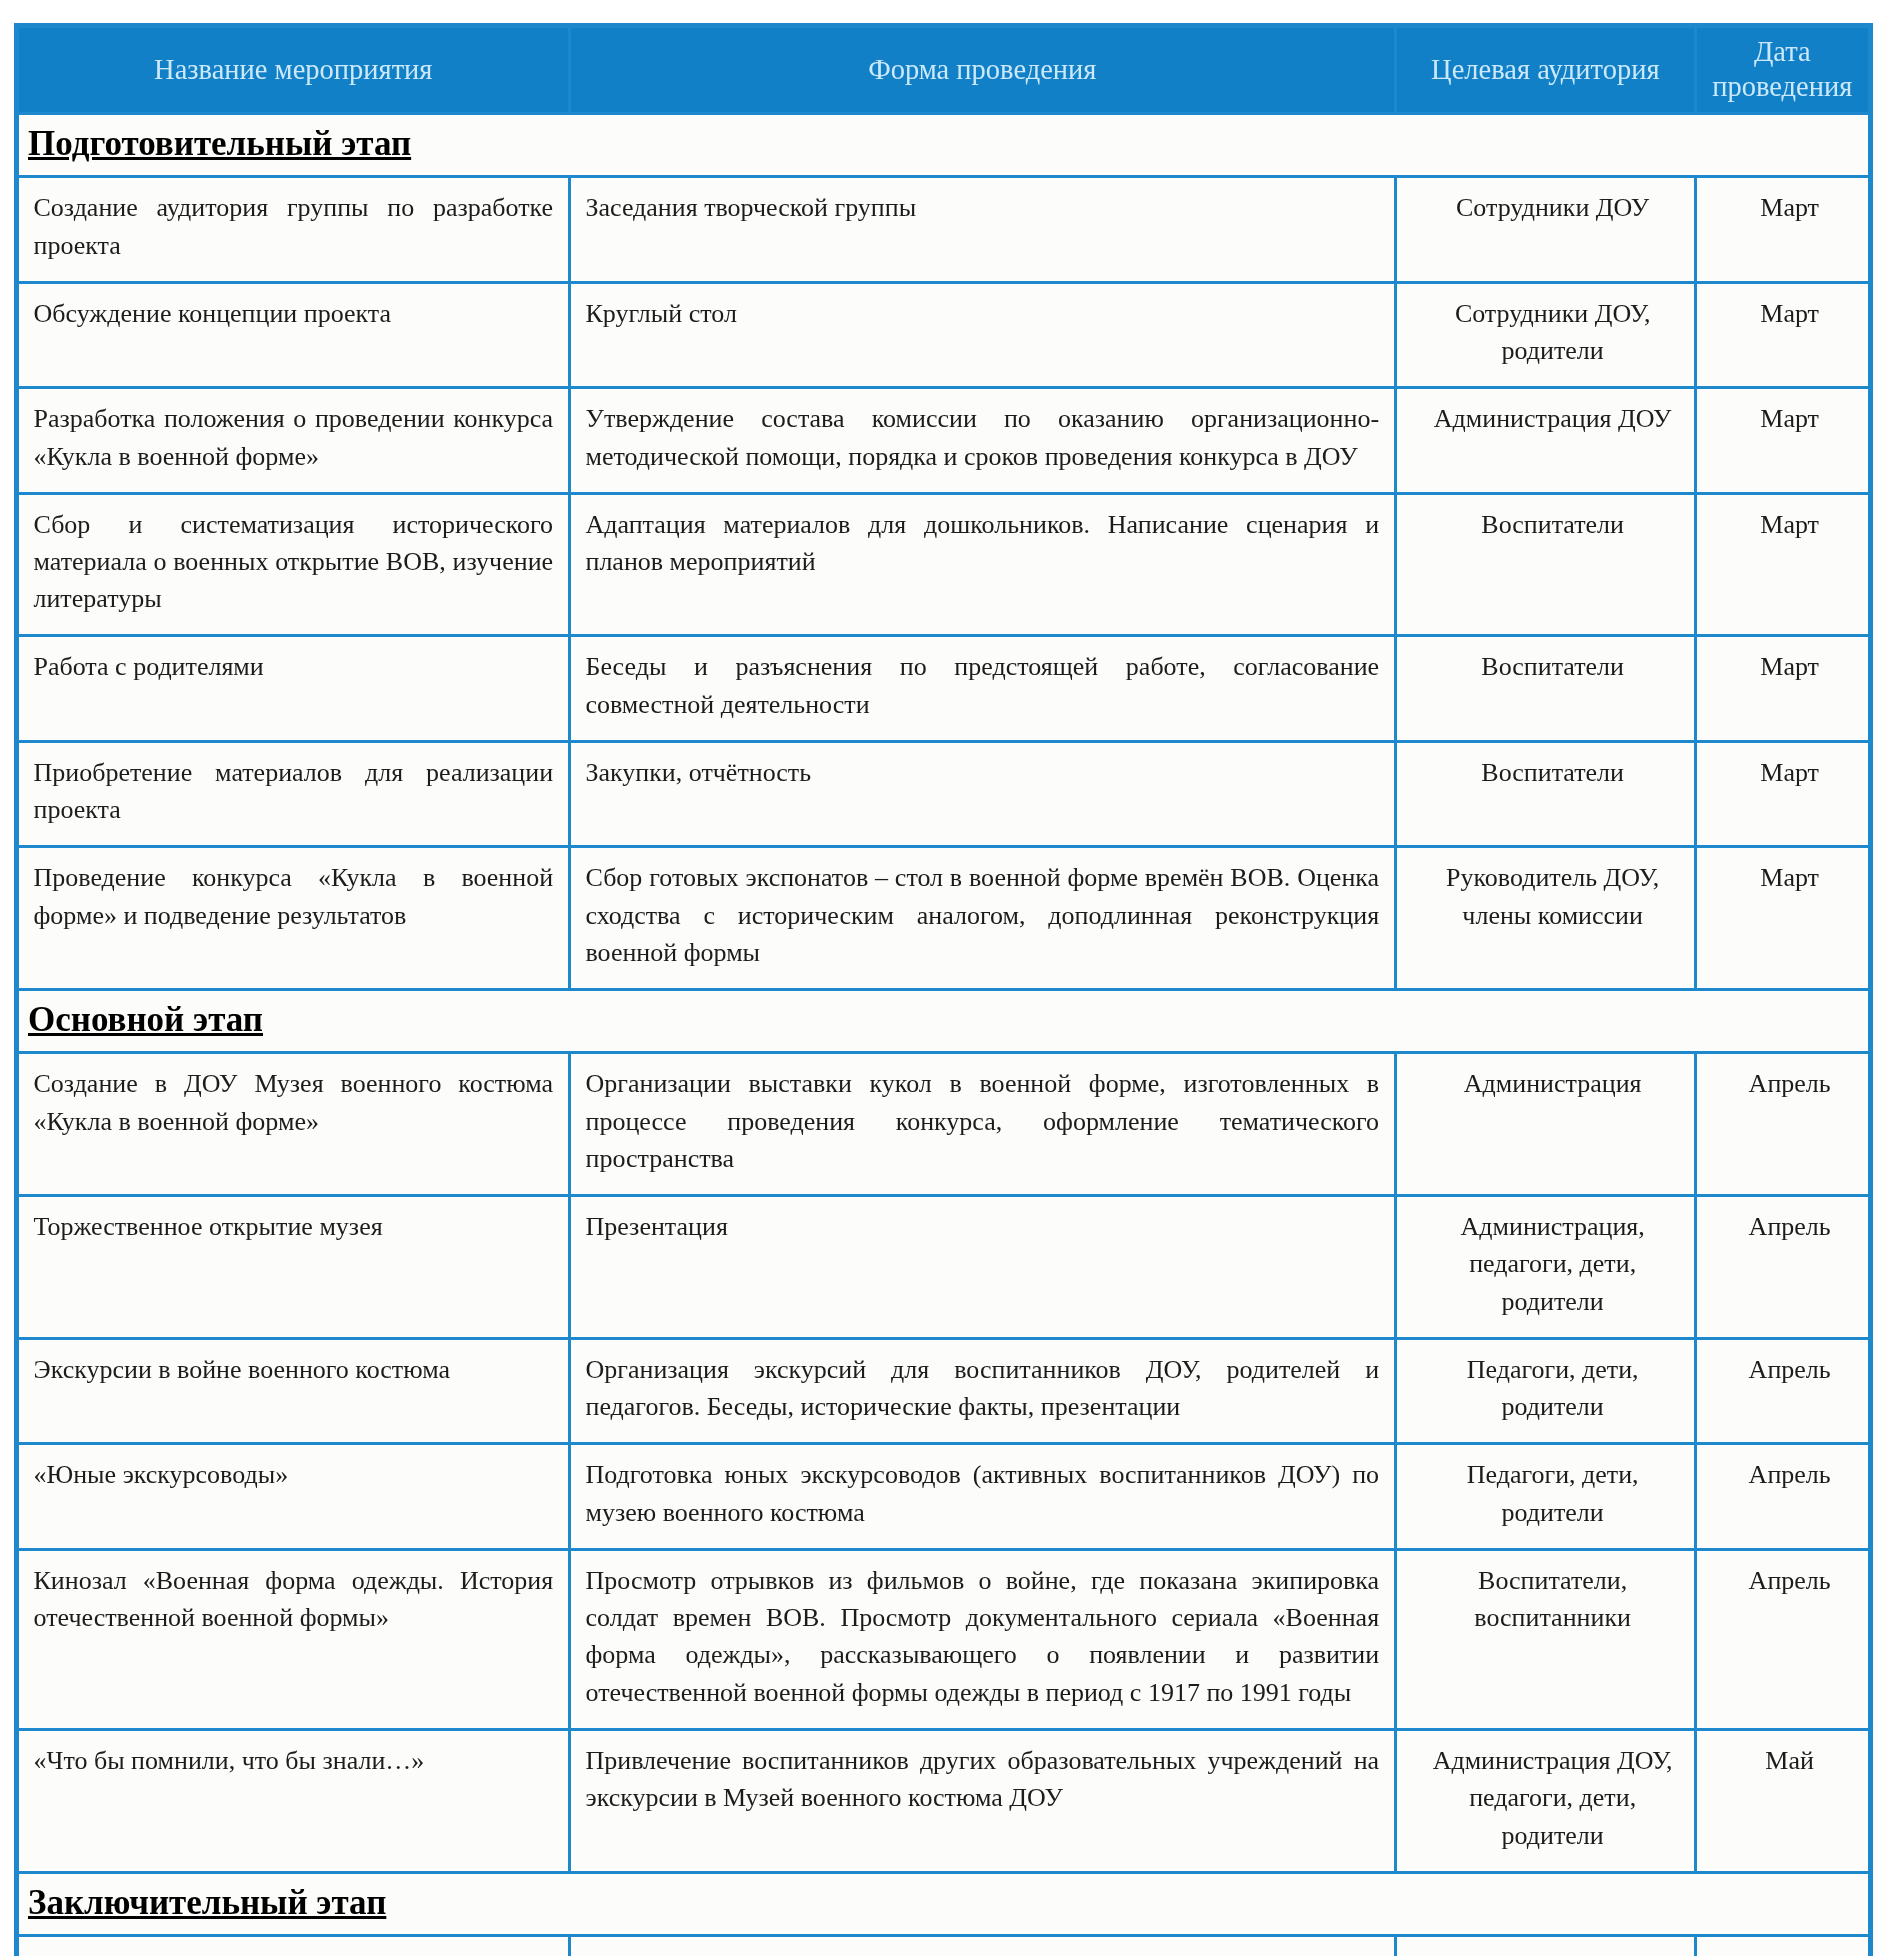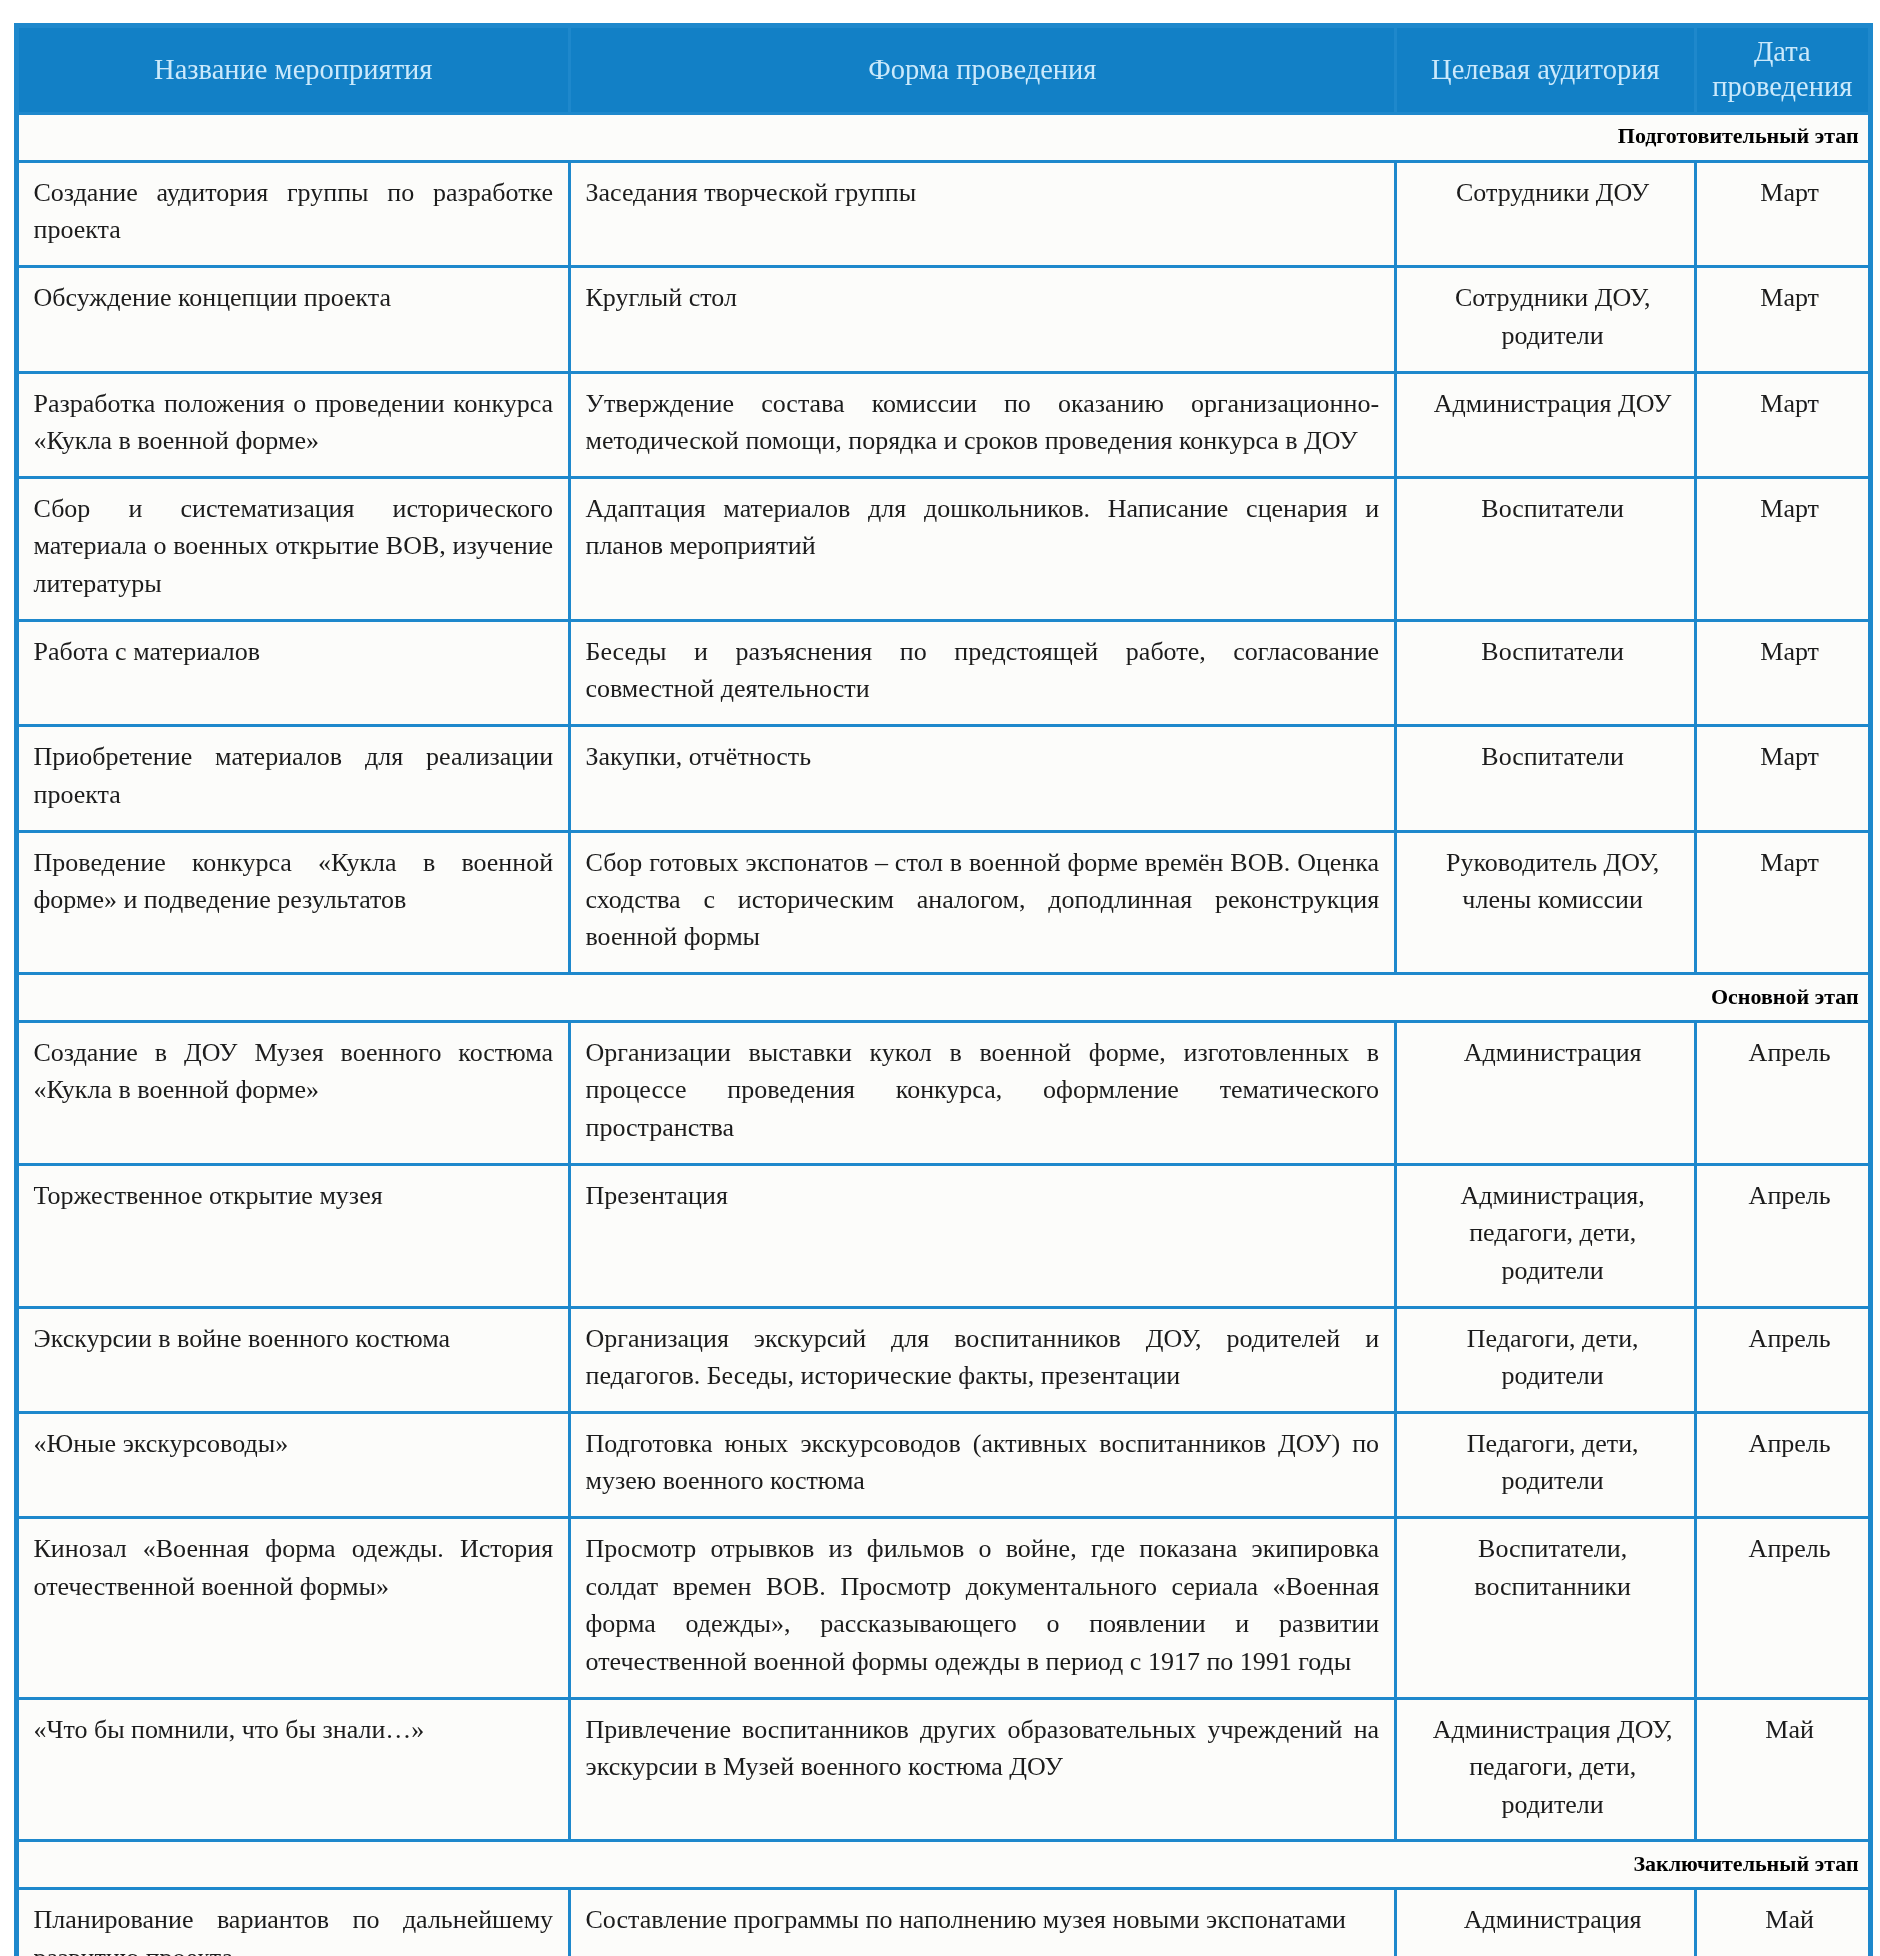--- a/index.html
+++ b/index.html
@@ -44,26 +44,27 @@
     font-size:26px;
     color:var(--text);
     vertical-align:top;
     padding:11px 14.7px 16.5px 14.7px;
     line-height:1.44;
     background:var(--cell-bg);
   }
   td.c0,td.c1{text-align:justify;}
   td.c2,td.c3{text-align:center;padding-left:22px;padding-right:7.3px;}
   td.section{
-    text-align:right;
+    text-align:left;
     font-weight:bold;
     color:var(--section-text);
-    font-size:22px;
+    font-size:35px;
     padding:8.3px 9.2px 10px 9.2px;
     line-height:1.2;
+    text-decoration:underline;
   }
 </style>
 </head>
 <body>
 
 <div class="page">
   <table class="schedule">
     <colgroup>
       <col style="width:553px">
       <col style="width:826px">
@@ -100,21 +101,21 @@
           <td class="c2">Администрация ДОУ</td>
           <td class="c3">Март</td>
         </tr>
         <tr>
           <td class="c0">Сбор и систематизация исторического материала о военных открытие ВОВ, изучение литературы</td>
           <td class="c1">Адаптация материалов для дошкольников. Написание сценария и планов мероприятий</td>
           <td class="c2">Воспитатели</td>
           <td class="c3">Март</td>
         </tr>
         <tr>
-          <td class="c0">Работа с материалов</td>
+          <td class="c0">Работа с родителями</td>
           <td class="c1">Беседы и разъяснения по предстоящей работе, согласование совместной деятельности</td>
           <td class="c2">Воспитатели</td>
           <td class="c3">Март</td>
         </tr>
         <tr>
           <td class="c0">Приобретение материалов для реализации проекта</td>
           <td class="c1">Закупки, отчётность</td>
           <td class="c2">Воспитатели</td>
           <td class="c3">Март</td>
         </tr>

